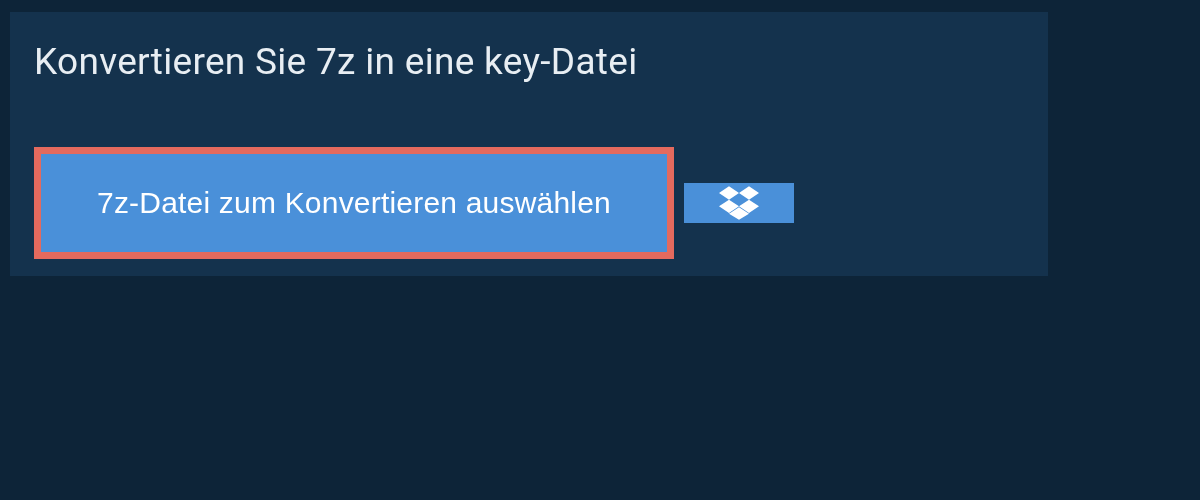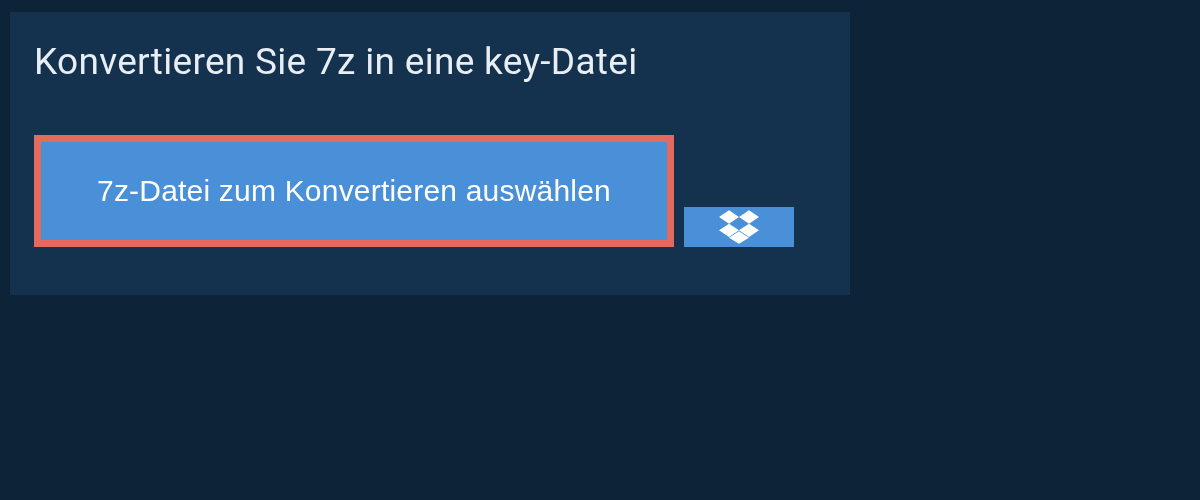--- a/index.html
+++ b/index.html
@@ -10,38 +10,38 @@
     body {
       width: 1200px;
       height: 500px;
       background: #0d2438;
       font-family: -apple-system, BlinkMacSystemFont, "Segoe UI", Roboto, Helvetica, Arial, sans-serif;
       overflow: hidden;
     }
     .panel {
       background: #14324d;
       margin: 12px 0 0 10px;
-      width: 840px;
-      padding-bottom: 48px;
+      width: 1038px;
+      padding-bottom: 17px;
     }
     .title-wrap {
       display: inline-block;
       background: #14324d;
       padding: 28px 36px 24px 24px;
     }
     .title {
       color: #e8eef3;
       font-size: 37px;
       font-weight: 400;
       letter-spacing: 0.3px;
     }
     .button-row {
       display: flex;
-      align-items: flex-end;
-      margin: 28px 0 0 24px;
+      align-items: center;
+      margin: 40px 0 0 24px;
       gap: 10px;
     }
     .highlight-frame {
       border: 7px solid #e46a5e;
       display: inline-block;
     }
     .select-button {
       background: #4a90d9;
       color: #ffffff;
       font-size: 30px;

